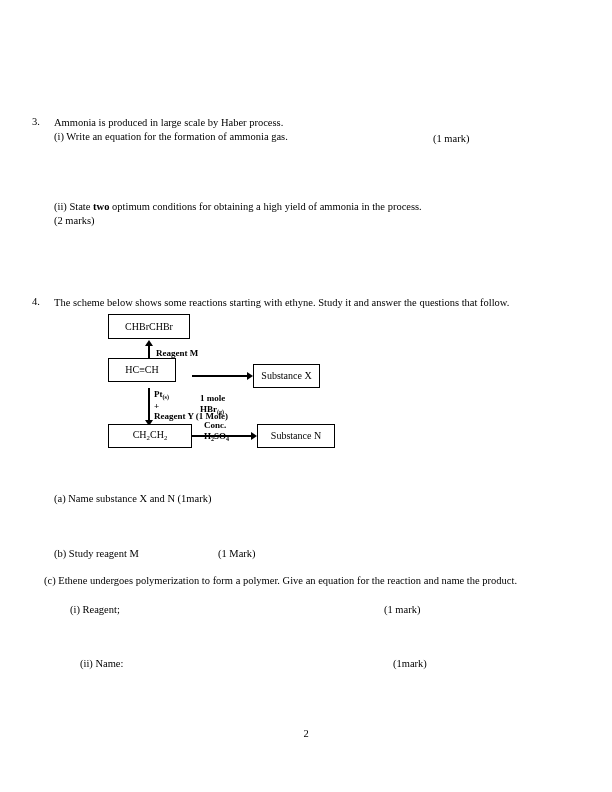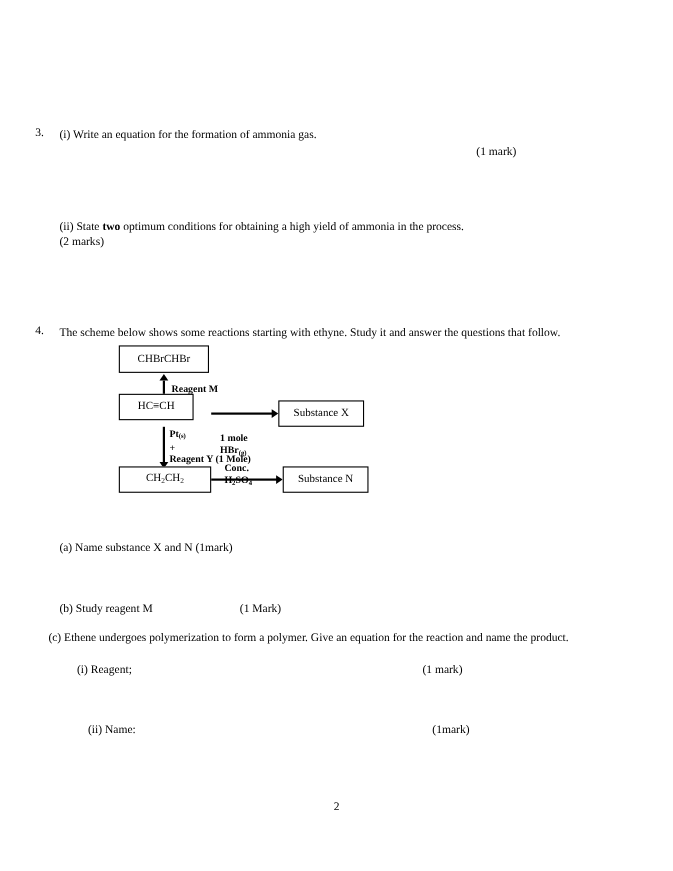--- a/index.html
+++ b/index.html
@@ -150,20 +150,21 @@
   }
 </style>
 </head>
 <body>
 
 <div class="page">
 
   <div class="qblock" id="q3">
     <span class="qnum">3.</span>
     <div class="qbody">
+      <div class="line">Ammonia is produced in large scale by Haber process.</div>
       <div class="line">(i)  Write an equation for the formation of ammonia gas.</div>
     </div>
   </div>
   <div class="marks" id="q3-marks-i">(1 mark)</div>
 
   <div class="qblock" id="q3ii">
     <div class="line"><span>(ii) State </span><b class="em">two</b><span> optimum conditions for obtaining a high yield of ammonia in the process.</span></div>
     <div class="line">(2 marks)</div>
   </div>
 
@@ -188,21 +189,21 @@
       <span class="lbl">HC≡CH</span>
     </div>
 
     <div class="hline" style="left:92px; top:65px; width:56px;"></div>
     <div class="arrow-right" style="left:147px; top:62px;"></div>
     <div class="arrow-label" style="left:100px; top:50px;margin-top:33px;">
       <div>1 mole</div>
       <div><span>HBr</span><span class="sub-paren">(g)</span></div>
     </div>
 
-    <div class="nbox" style="left:153px; top:54px; width:78px; height:24px;">
+    <div class="nbox" style="left:153px; top:54px; width:67px; height:24px;">
       <span class="lbl">Substance X</span>
     </div>
 
     <div class="vline" style="left:48px; top:78px; height:36px;"></div>
     <div class="arrow-down" style="left:45px; top:110px;"></div>
     <div class="arrow-label" style="left:54px; top:79px;">
       <div><span>Pt</span><span class="sub-paren">(s)</span></div>
       <div>+</div>
       <div>Reagent Y (1 Mole)</div>
     </div>

